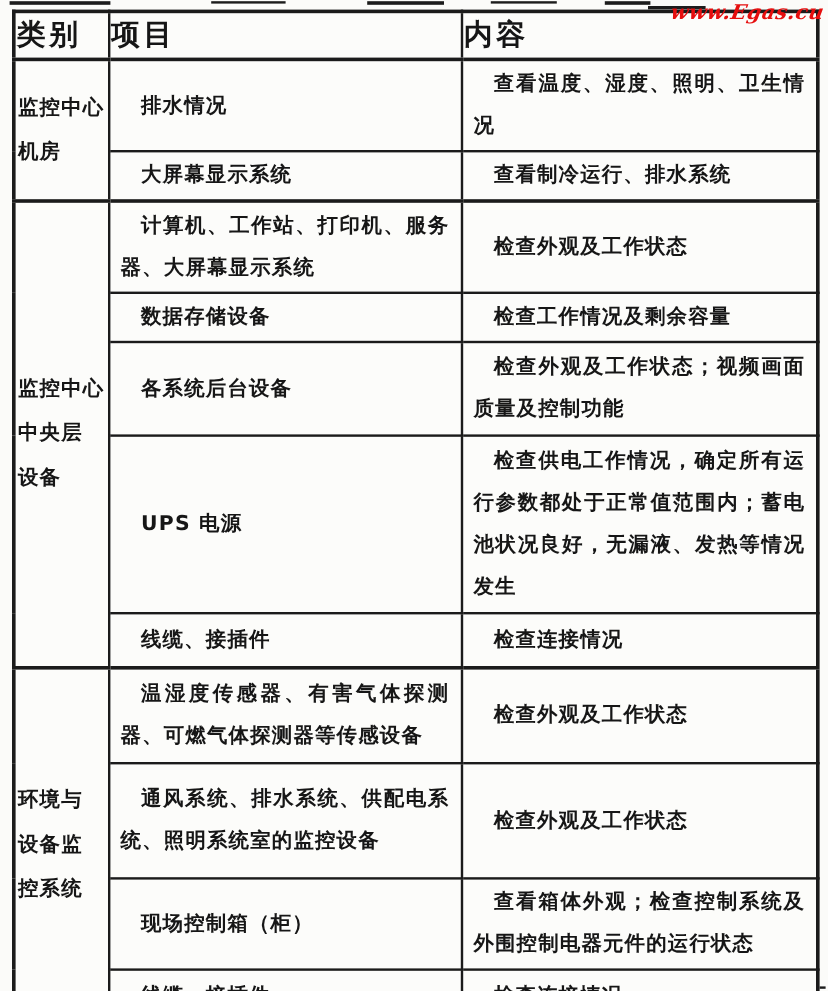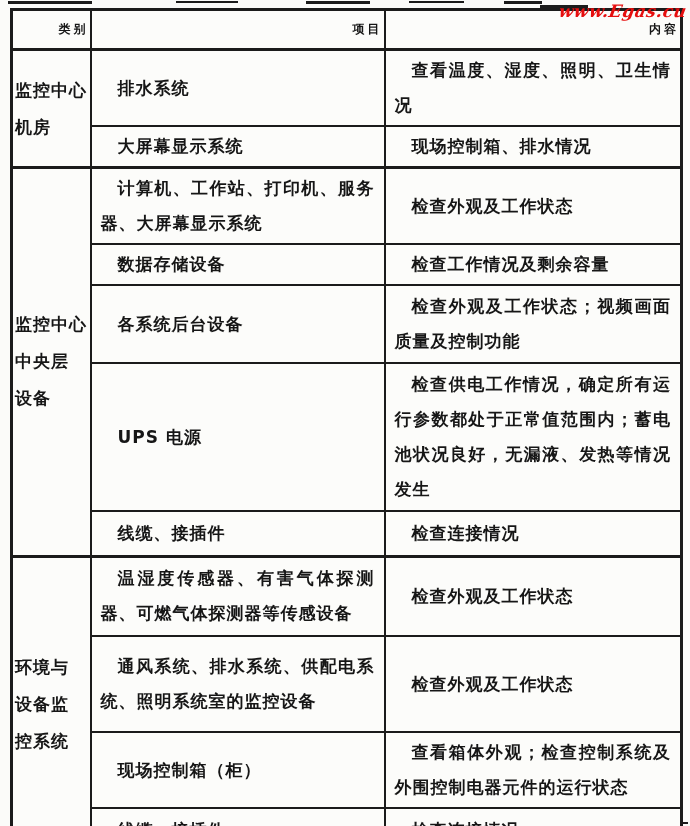--- a/index.html
+++ b/index.html
@@ -63,22 +63,22 @@
   }
   td {
     vertical-align: middle;
     font-weight: 700;
     font-size: 17px;
     line-height: 35px;
     letter-spacing: 1px;
     overflow: hidden;
   }
   td.hdr {
-    text-align: right;
-    font-size: 12px;
+    text-align: left;
+    font-size: 24px;
     border-bottom-width: 3px;
     letter-spacing: 3px;
   }
   tr.gs td {
     border-top-width: 3px;
   }
   td.cat {
     white-space: pre-line;
     line-height: 37px;
     padding: 0 2px;
@@ -126,26 +126,26 @@
   <tbody>
       <tr class="rh">
     <td class="hdr">类别</td>
     <td class="hdr">项目</td>
     <td class="hdr">内容</td>
   </tr>
 
   <tr class="r1 gs">
     <td class="cat" rowspan="2">监控中心
 机房</td>
-    <td class="item">排水系统</td>
+    <td class="item">排水情况</td>
     <td class="content">查看温度、湿度、照明、卫生情况</td>
   </tr>
   <tr class="r2">
     <td class="item">大屏幕显示系统</td>
-    <td class="content">现场控制箱、排水情况</td>
+    <td class="content">查看制冷运行、排水系统</td>
   </tr>
 
   <tr class="r3 gs">
     <td class="cat" rowspan="5">监控中心
 中央层
 设备</td>
     <td class="item">计算机、工作站、打印机、服务器、大屏幕显示系统</td>
     <td class="content">检查外观及工作状态</td>
   </tr>
   <tr class="r4">

